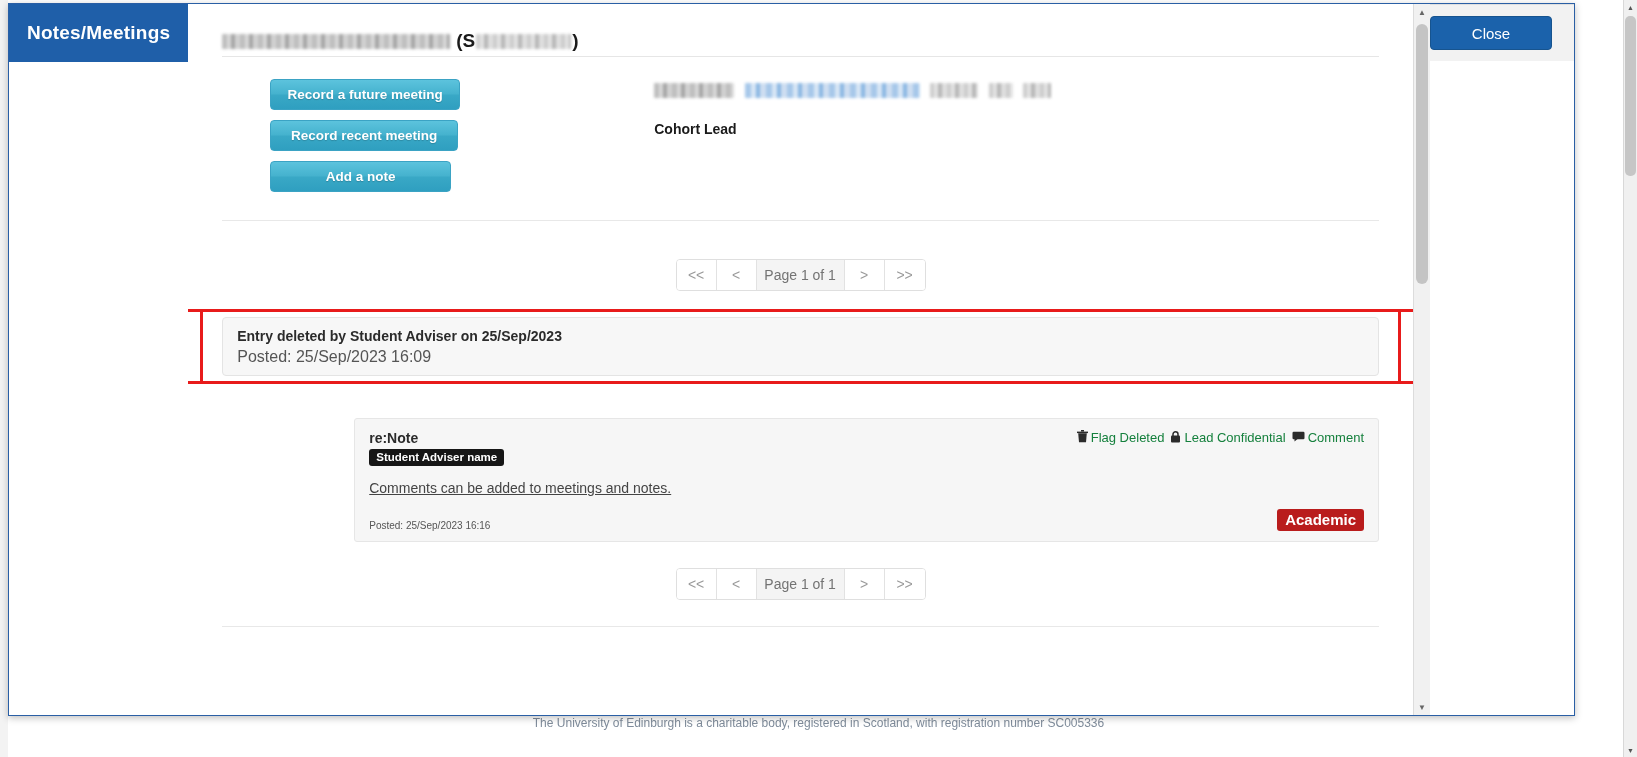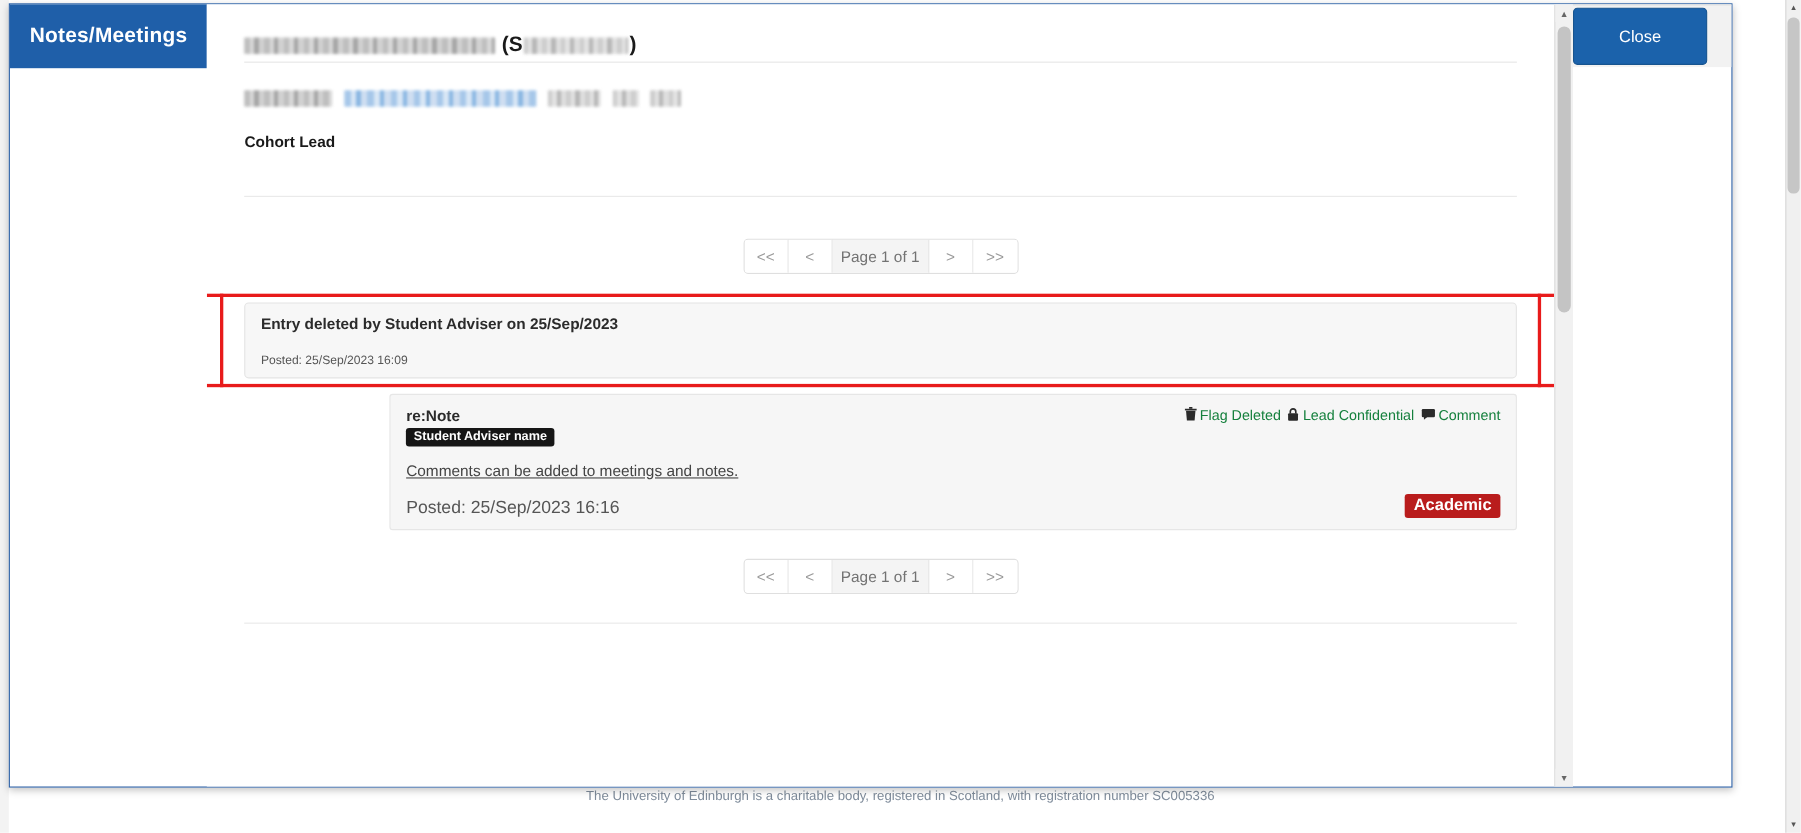--- a/index.html
+++ b/index.html
@@ -73,21 +73,21 @@
     height: 57px;
     flex: 0 0 auto;
     background: #f2f2f2;
     border-top: 1px solid #e0e0e0;
     display: flex;
     align-items: center;
     justify-content: flex-end;
     padding-right: 22px;
   }
   .close-btn {
-    width: 122px; height: 52px;
+    width: 122px; height: 34px;
     background: #1b62ab;
     color: #fff;
     border: 1px solid #17548f;
     border-radius: 4px;
     font-size: 15px;
     font-family: "Liberation Sans", sans-serif;
     cursor: pointer;
   }
 
   
@@ -278,36 +278,37 @@
     border: 1px solid #e4e4e4;
     border-radius: 4px;
     padding: 10px 14px 9px 14px;
   }
   .entry-title {
     font-size: 14px;
     font-weight: bold;
     color: #2b2b2b;
   }
   .entry-posted {
-    font-size: 11px;
+    font-size: 16px;
     color: #555;
-    margin-top: 20px;
+    margin-top: 4px;
   }
 
   
   .comment-wrap {
     padding-left: 132px;
     padding-top: 6px;
   }
   .comment-box {
     background: #f6f6f6;
     border: 1px solid #e6e6e6;
     border-radius: 3px;
     padding: 11px 14px 10px 14px;
     position: relative;
+    margin-top: 28px;
   }
   .comment-head {
     display: flex;
     justify-content: space-between;
     align-items: flex-start;
   }
   .comment-subject {
     font-size: 14px;
     font-weight: bold;
     color: #2b2b2b;
@@ -348,21 +349,21 @@
     margin-top: 14px;
     text-decoration: underline;
   }
   .comment-footer {
     display: flex;
     justify-content: space-between;
     align-items: flex-end;
     margin-top: 13px;
   }
   .comment-posted {
-    font-size: 16px;
+    font-size: 10px;
     color: #555;
   }
   .tag-badge {
     background: #b91c1c;
     color: #ffffff;
     font-size: 15px;
     font-weight: bold;
     padding: 2px 8px 3px 8px;
     border-radius: 3px;
   }
@@ -391,20 +392,25 @@
 
       <div class="student-head">
         <span class="redact" style="width:228px"></span>
         <span style="margin-left:6px">(S</span>
         <span class="redact grey-light" style="width:95px;margin:0 1px"></span>
         <span>)</span>
       </div>
       <hr class="hr-line">
 
       <div class="info-row">
+        <div class="action-col">
+          <button class="act-btn w1">Record a future meeting</button>
+          <button class="act-btn w2">Record recent meeting</button>
+          <button class="act-btn w3">Add a note</button>
+        </div>
         <div class="adviser-col">
           <div class="adviser-value">
             <span class="redact" style="width:80px"></span>
             <span class="redact blue" style="width:175px;margin-left:6px"></span>
             <span class="redact grey-light" style="width:48px;margin-left:6px"></span>
             <span class="redact grey-light" style="width:24px;margin-left:6px"></span>
             <span class="redact grey-light" style="width:28px;margin-left:6px"></span>
           </div>
           <div class="cohort-label">Cohort Lead</div>
           <div></div>

